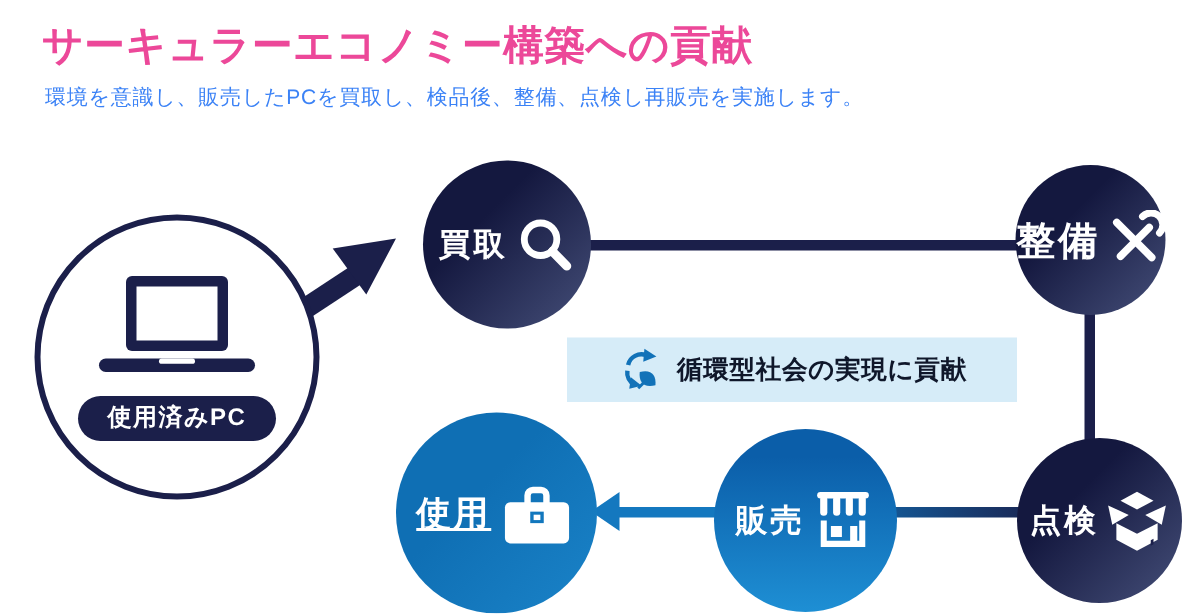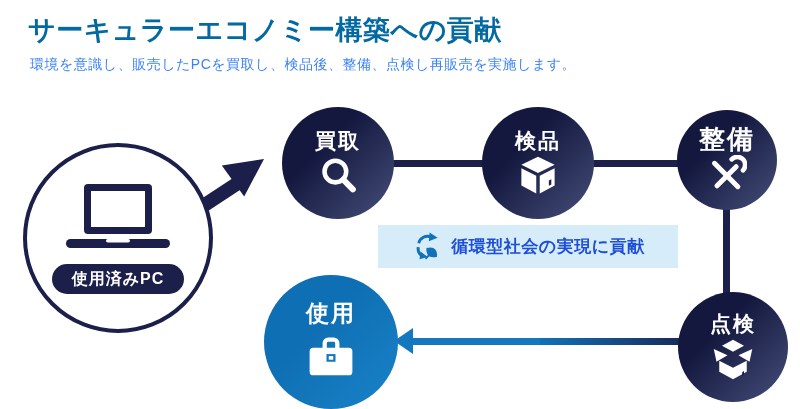--- a/index.html
+++ b/index.html
@@ -1,60 +1,60 @@
 <!DOCTYPE html>
 <html><head>
 <meta charset="utf-8">
 <style>
   * { margin:0; padding:0; box-sizing:border-box; }
   html,body { background:#fff; }
   body { font-family:"Liberation Sans","DejaVu Sans",sans-serif; }
   .canvas{ position:relative; width:800px; height:409px; background:#fff; overflow:hidden; }
 
-  .title{ position:absolute; left:28px; top:12px; font-size:27px; font-weight:800; color:#0369a1; letter-spacing:0.5px; }
+  .title{ position:absolute; left:28px; top:12px; font-size:27px; font-weight:800; color:#ec4899; letter-spacing:0.5px; }
   .subtitle{ position:absolute; left:30px; top:56px; font-size:14px; color:#3b82f6; letter-spacing:0.5px; }
 
   
   .line{ position:absolute; background:#1b1f4a; z-index:0; }
   .line-top{ left:340px; top:160px; width:390px; height:7px; }
   .line-right{ left:723px; top:165px; width:7px; height:182px; }
   .line-bottom{ left:537px; top:338px; width:196px; height:7px;
     background:linear-gradient(90deg,#1173b9 0%,#1b1f4a 85%); }
   .arrow-shaft{ position:absolute; left:410px; top:338px; width:130px; height:7px; background:#1478bf; z-index:0; }
   .arrow-head{ position:absolute; left:394px; top:328px; width:0; height:0; z-index:0;
     border-top:13px solid transparent; border-bottom:13px solid transparent; border-right:19px solid #1478bf; }
   .diag-arrow{ position:absolute; left:192px; top:148px; z-index:1; }
 
   
-  .node{ position:absolute; border-radius:50%; display:flex; flex-direction:column;
+  .node{ position:absolute; border-radius:50%; display:flex; flex-direction:row;
     align-items:center; justify-content:center; gap:3px; z-index:2; color:#fff; }
   .node-label{ font-weight:800; font-size:21px; letter-spacing:2px; line-height:1; }
   .node-navy{ background:linear-gradient(135deg,#14183f 35%,#454f79 100%); }
   .node-kaitori{ left:282px; top:107px; width:112px; height:112px; }
   .node-kenpin{ left:482px; top:107px; width:112px; height:112px; }
   .node-seibi{ left:677px; top:110px; width:100px; height:100px; }
   .node-seibi .node-label{ font-size:26px; }
   .node-tenken{ left:678px; top:292px; width:110px; height:110px; }
   .node-hanbai{ left:476px; top:286px; width:122px; height:122px;
     background:linear-gradient(180deg,#0b5ea9 15%,#1e8fd4 100%); }
   .node-shiyo{ left:264px; top:275px; width:134px; height:134px;
-    background:linear-gradient(135deg,#0f6fb4 40%,#1a83c8 100%); }
+    background:linear-gradient(135deg,#0f6fb4 40%,#1a83c8 100%);text-decoration:underline; }
   .node-shiyo .node-label{ font-size:23px; }
 
   
   .source-circle{ position:absolute; left:23px; top:143px; width:190px; height:190px;
     background:#fff; border:4px solid #1b1f4a; border-radius:50%; z-index:2;
     display:flex; flex-direction:column; align-items:center; justify-content:center; gap:12px; }
   .source-pill{ background:#1b1f4a; color:#fff; font-weight:800; font-size:16px;
     padding:7px 20px; border-radius:19px; letter-spacing:1px; line-height:1; }
 
   
   .banner{ position:absolute; left:378px; top:225px; width:300px; height:43px; background:#d6ecf8;
     display:flex; align-items:center; justify-content:center; gap:9px; z-index:2; }
-  .banner-text{ color:#1d4ed8; font-weight:800; font-size:17px; letter-spacing:0.5px; }
+  .banner-text{ color:#0f172a; font-weight:800; font-size:17px; letter-spacing:0.5px; }
 
   .node-icon, .banner-icon, .source-laptop{ display:flex; align-items:center; justify-content:center; }
 </style>
 </head>
 <body>
 
 <div class="canvas">
 
   <div class="title">サーキュラーエコノミー構築への貢献</div>
   <div class="subtitle">環境を意識し、販売したPCを買取し、検品後、整備、点検し再販売を実施します。</div>
@@ -85,31 +85,20 @@
   <div class="node node-navy node-kaitori">
     <div class="node-label">買取</div>
     <span class="node-icon">
       <svg width="42" height="42" viewBox="0 0 24 24">
         <circle cx="10.5" cy="10" r="6.2" fill="none" stroke="#fff" stroke-width="2.6"></circle>
         <line x1="15" y1="14.6" x2="20.5" y2="20.2" stroke="#fff" stroke-width="3.4" stroke-linecap="round"></line>
       </svg>
     </span>
   </div>
 
-  <div class="node node-navy node-kenpin">
-    <div class="node-label">検品</div>
-    <span class="node-icon">
-      <svg width="42" height="42" viewBox="0 0 24 24">
-        <path d="M12 1.5 L21.5 6.2 L12 10.9 L2.5 6.2 Z" fill="#fff"></path>
-        <path d="M2.5 8.2 L11 12.4 L11 22.5 L2.5 18 Z" fill="#fff"></path>
-        <path d="M21.5 8.2 L13 12.4 L13 22.5 L21.5 18 Z" fill="#fff"></path>
-        <path d="M18.2 15.2 L19.6 14.4 L19.6 17.4 L18.2 18.2 Z" fill="#1b1f4a"></path>
-      </svg>
-    </span>
-  </div>
 
   <div class="node node-navy node-seibi">
     <div class="node-label">整備</div>
     <span class="node-icon">
       <svg width="40" height="40" viewBox="0 0 24 24">
         <line x1="4.5" y1="5" x2="18.5" y2="19" stroke="#fff" stroke-width="3" stroke-linecap="round"></line>
         <line x1="17.5" y1="7" x2="6" y2="18.5" stroke="#fff" stroke-width="3" stroke-linecap="round"></line>
         <path d="M21.6 9.2 A4.6 4.6 0 1 0 14.8 2.6" fill="none" stroke="#fff" stroke-width="2.8" stroke-linecap="round"></path>
       </svg>
     </span>
@@ -122,20 +111,35 @@
         <path d="M12 1.5 L18 4.8 L12 8 L6 4.8 Z" fill="#fff"></path>
         <path d="M1.5 6.5 L9 10 L3 13.5 Z" fill="#fff"></path>
         <path d="M22.5 6.5 L15 10 L21 13.5 Z" fill="#fff"></path>
         <path d="M4.5 13 L12 16.8 L12 23 L4.5 19 Z" fill="#fff"></path>
         <path d="M19.5 13 L12 16.8 L12 23 L19.5 19 Z" fill="#fff"></path>
         <path d="M17 19.2 L18 18.6 L18 20.6 L17 21.2 Z" fill="#1b1f4a"></path>
       </svg>
     </span>
   </div>
 
+  <div class="node node-hanbai">
+    <div class="node-label">販売</div>
+    <span class="node-icon">
+      <svg width="44" height="44" viewBox="0 0 24 24">
+        <line x1="3.8" y1="2.8" x2="20.2" y2="2.8" stroke="#fff" stroke-width="2.4" stroke-linecap="round"></line>
+        <line x1="5" y1="4.4" x2="5" y2="9" stroke="#fff" stroke-width="2.6" stroke-linecap="round"></line>
+        <line x1="9.7" y1="4.4" x2="9.7" y2="9" stroke="#fff" stroke-width="2.6" stroke-linecap="round"></line>
+        <line x1="14.3" y1="4.4" x2="14.3" y2="9" stroke="#fff" stroke-width="2.6" stroke-linecap="round"></line>
+        <line x1="19" y1="4.4" x2="19" y2="9" stroke="#fff" stroke-width="2.6" stroke-linecap="round"></line>
+        <path d="M5 12 v8.5 h14 v-8.5" fill="none" stroke="#fff" stroke-width="2.2"></path>
+        <rect x="7.6" y="14" width="4" height="4" fill="#fff"></rect>
+        <rect x="14.6" y="14" width="2.6" height="6.5" fill="#fff"></rect>
+      </svg>
+    </span>
+  </div>
 
   <div class="node node-shiyo">
     <div class="node-label">使用</div>
     <span class="node-icon">
       <svg width="54" height="54" viewBox="0 0 24 24">
         <path d="M9.2 9 V6.8 a1.6 1.6 0 0 1 1.6 -1.6 h2.4 a1.6 1.6 0 0 1 1.6 1.6 V9" fill="none" stroke="#fff" stroke-width="1.9"></path>
         <rect x="2.5" y="8.8" width="19" height="12.2" rx="1.6" fill="#fff"></rect>
         <rect x="10" y="11.6" width="4" height="3.4" fill="#1277bd"></rect>
         <rect x="11" y="12.5" width="2" height="1.6" fill="#fff"></rect>
       </svg>

